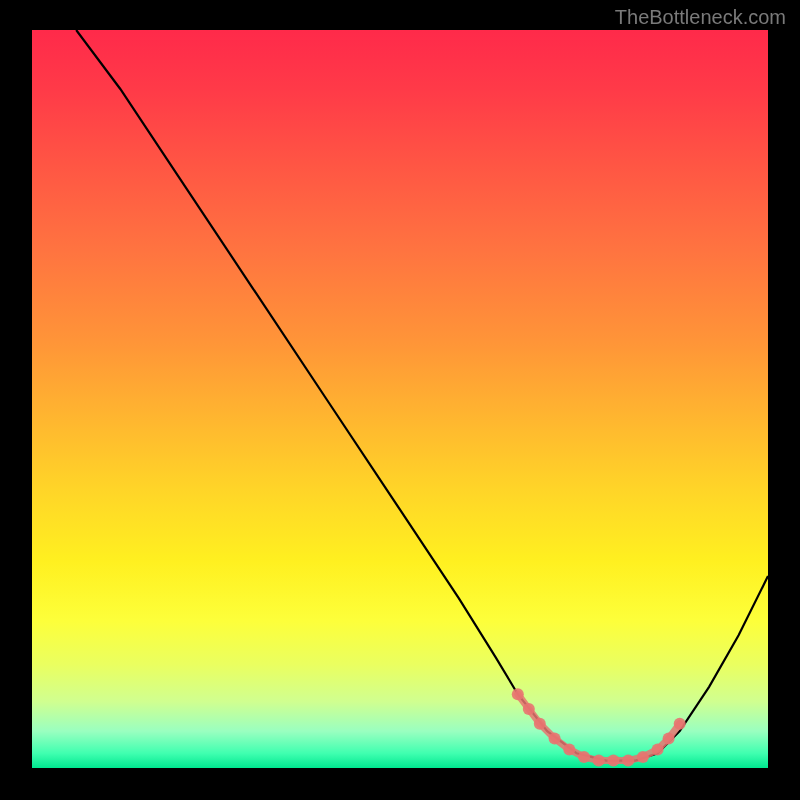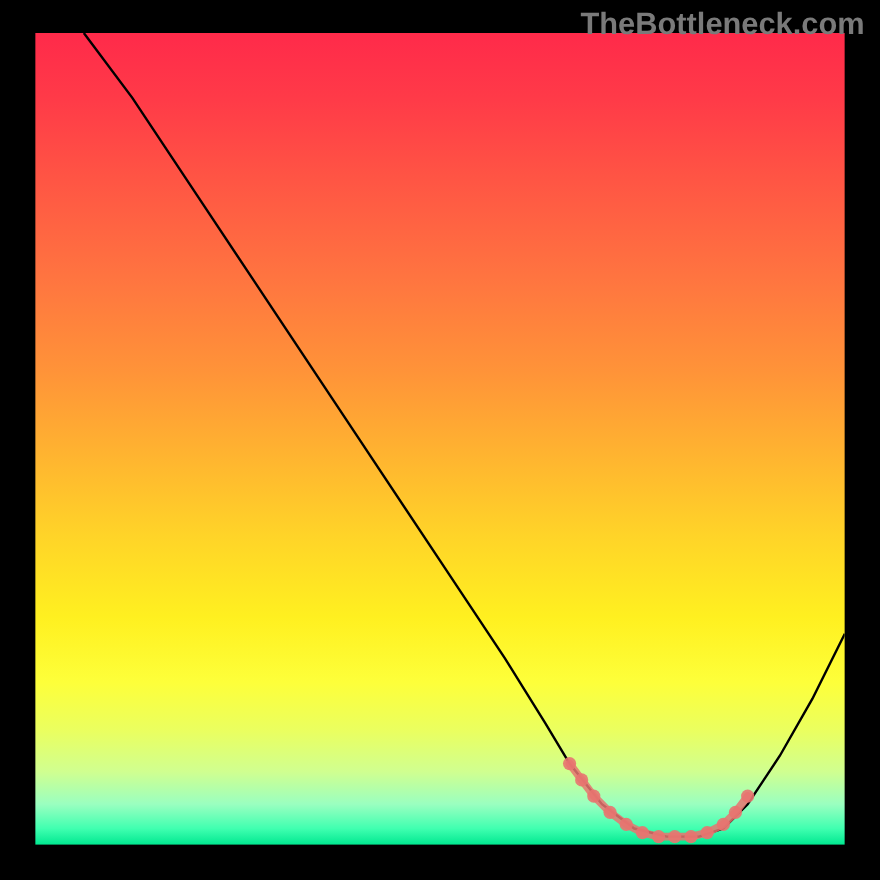--- a/index.html
+++ b/index.html
@@ -8,22 +8,22 @@
     height: 800px;
     background: #000;
     position: relative;
     font-family: Arial, sans-serif;
   }
   .watermark {
     position: absolute;
     top: 6px;
     right: 14px;
     color: #7a7a7a;
-    font-size: 28px;
-    font-weight: 700;
+    font-size: 20px;
+    font-weight: 400;
     z-index: 10;
   }
   .plot-area {
     position: absolute;
     left: 32px;
     top: 30px;
     width: 736px;
     height: 738px;
     overflow: hidden;
   }

